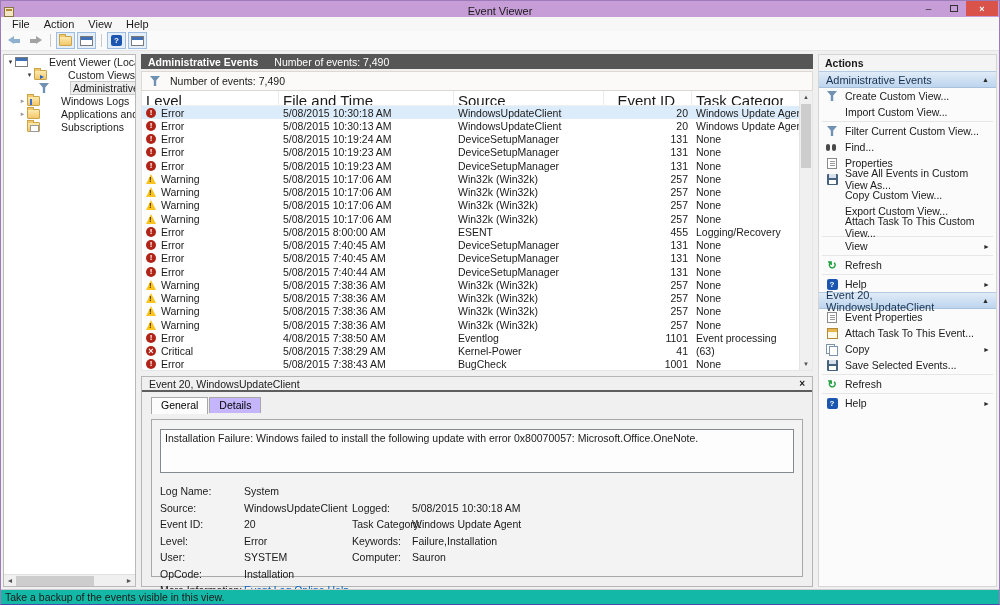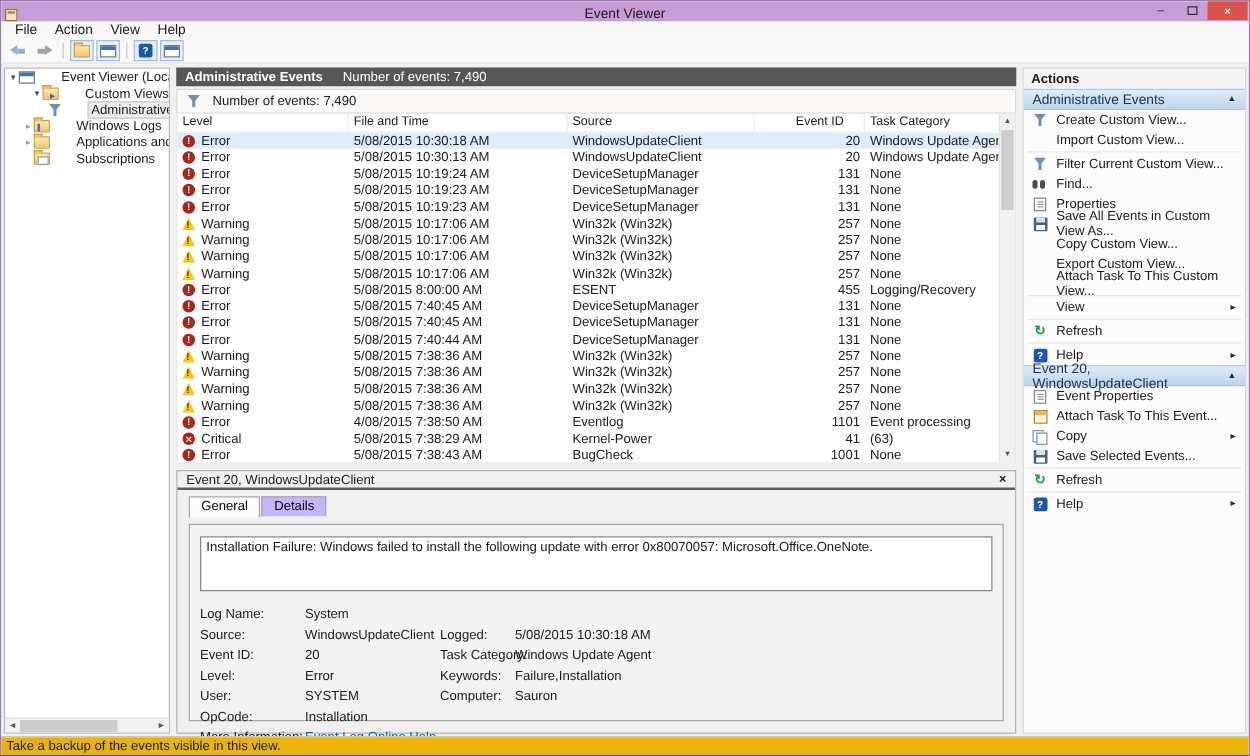--- a/index.html
+++ b/index.html
@@ -81,21 +81,21 @@
   .hscroll { position:absolute; left:0; right:0; bottom:0; height:12px; background:#f0f0f0; border-top:1px solid #e0e0e0; display:flex; align-items:center; font-size:7px; color:#555; }
   .hs-arrow { width:12px; text-align:center; }
   .hs-thumb { width:78px; height:10px; background:#cdcdcd; }
 
   
   .center-panel { position:absolute; left:140px; top:1px; width:672px; bottom:0; }
   .center-header { height:15px; background:#565656; color:#fff; font-size:10.5px; display:flex; align-items:center; gap:16px; padding:0 7px; }
   .ch-title { font-weight:bold; }
   .filter-bar { height:20px; margin-top:2px; background:#fbfaf8; border:1px solid #ddd9d2; display:flex; align-items:center; gap:10px; padding:0 8px; font-size:10.5px; color:#1a1a1a; }
   .table-area { position:relative; background:#fff; height:280px; border:1px solid #e6e6e6; border-top:none; }
-  .table-header { display:flex; height:15px; font-size:10px; color:#1a1a1a; border-bottom:1px solid #f0f0f0; margin-right:29px; }
+  .table-header { display:flex; height:15px; font-size:15px; color:#1a1a1a; border-bottom:1px solid #f0f0f0; margin-right:29px; }
   .th { padding:1px 4px; border-right:1px solid #ececec; overflow:hidden; white-space:nowrap; }
   .col-level { width:137px; }
   .col-datetime { width:175px; }
   .col-source { width:150px; }
   .col-eventid { width:88px; text-align:right; padding-right:16px; }
   .col-taskcat { flex:1; border-right:none; }
   .rows { position:absolute; left:0; right:13px; top:15px; bottom:0; overflow:hidden; }
   .row { display:flex; height:13.25px; align-items:center; font-size:10.5px; color:#1a1a1a; }
   .row.selected { background:#dcecfa; }
   .cell { padding:0 4px; overflow:hidden; white-space:nowrap; }
@@ -122,21 +122,21 @@
   .actions-panel { position:absolute; left:817px; right:2px; top:1px; bottom:2px; background:#fbfbfb; border:1px solid #d5d5d5; overflow:hidden; }
   .actions-title { height:16px; font-size:10.5px; font-weight:bold; color:#1a1a1a; padding:2px 6px; background:#f4f4f4; }
   .section-header { height:17px; background:linear-gradient(#e0ebf7,#bdd5ee); border-top:1px solid #b5cbe4; border-bottom:1px solid #a8c2de; display:flex; align-items:center; padding:0 7px; font-size:11px; color:#16314f; }
   .section-collapse { margin-left:auto; font-size:7px; color:#2a2a2a; }
   .action-item { height:16px; display:flex; align-items:center; gap:6px; padding:0 6px; font-size:10.5px; color:#1a1a1a; }
   .icon-slot { width:14px; display:flex; justify-content:center; flex:none; }
   .submenu-arrow { margin-left:auto; font-size:7px; color:#2a2a2a; }
   .action-sep { height:1px; background:#e6e6e6; margin:1px 3px; }
 
   
-  .statusbar { position:absolute; left:0; right:0; bottom:0; height:15px; background:#eab308; border-top:1px solid #cdcdcd; display:flex; align-items:center; padding:0 4px; font-size:10.5px; color:#1a1a1a; }
+  .statusbar { position:absolute; left:0; right:0; bottom:0; height:15px; background:#14b8a6; border-top:1px solid #cdcdcd; display:flex; align-items:center; padding:0 4px; font-size:10.5px; color:#1a1a1a; }
 </style>
 </head>
 <body>
 
 <div class="window">
 
   <div class="titlebar">
     <span class="app-icon"></span>
     <span class="tb-title">Event Viewer</span>
     <span class="win-controls">

